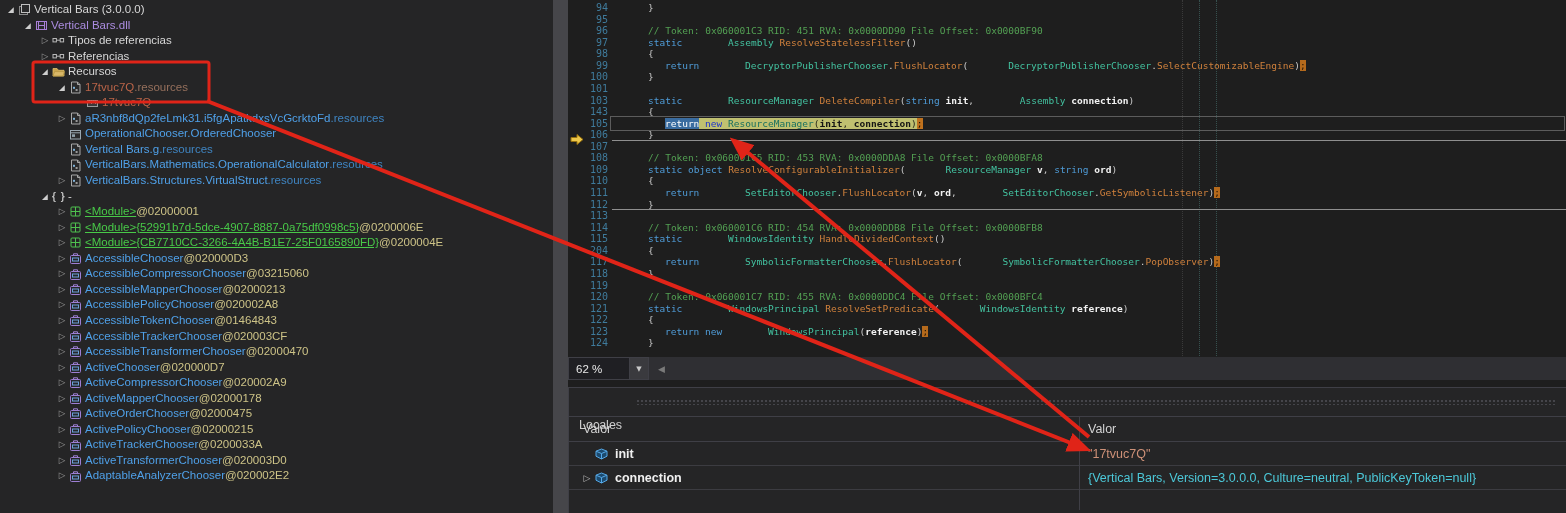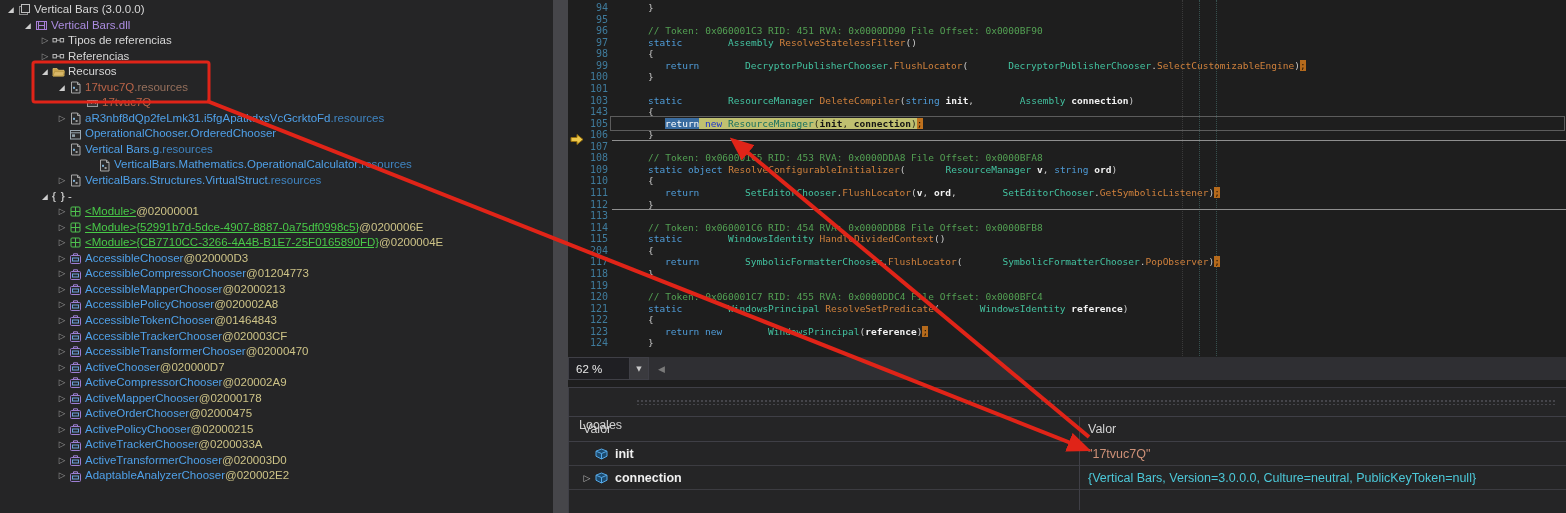--- a/index.html
+++ b/index.html
@@ -188,21 +188,21 @@
           <svg width="13" height="13" viewBox="0 0 13 13">
             <path d="M2.5 1 h6 l2.5 2.5 V12 H2.5 Z" fill="#2a2a2b" stroke="#a8a8a8"></path>
             <path d="M8.5 1 V3.5 H11" stroke="#a8a8a8" fill="none"></path>
             <rect x="4" y="5.8" width="2" height="2" fill="#7fb2d8"></rect>
             <rect x="6.6" y="8" width="2" height="2" fill="#9a9a9a"></rect>
           </svg>
         </span>
         <span class="s-blue">Vertical Bars.g</span>
         <span class="s-bluedim">.resources</span>
       </div>
-      <div class="trow" style="padding-left:84px">
+      <div class="trow" style="padding-left:55px">
         <span class="exp"></span>
         <span class="ticon">
           <svg width="13" height="13" viewBox="0 0 13 13">
             <path d="M2.5 1 h6 l2.5 2.5 V12 H2.5 Z" fill="#2a2a2b" stroke="#a8a8a8"></path>
             <path d="M8.5 1 V3.5 H11" stroke="#a8a8a8" fill="none"></path>
             <rect x="4" y="5.8" width="2" height="2" fill="#7fb2d8"></rect>
             <rect x="6.6" y="8" width="2" height="2" fill="#9a9a9a"></rect>
           </svg>
         </span>
         <span class="s-blue">VerticalBars.Mathematics.OperationalCalculator</span>
@@ -274,21 +274,21 @@
       <div class="trow" style="padding-left:55px">
         <span class="exp closed">▷</span>
         <span class="ticon">
           <svg width="13" height="13" viewBox="0 0 13 13">
             <rect x="1.5" y="3.5" width="10" height="8" rx="1" fill="#26262a" stroke="#9d7fd4"></rect>
             <path d="M4.5 3.5 V1.8 h4 V3.5" fill="none" stroke="#9d7fd4"></path>
             <rect x="3.5" y="6" width="6" height="3" fill="none" stroke="#6aa0d8"></rect>
           </svg>
         </span>
         <span class="s-blue">AccessibleCompressorChooser</span>
-        <span class="s-addr"> @01204773</span>
+        <span class="s-addr"> @03215060</span>
       </div>
       <div class="trow" style="padding-left:55px">
         <span class="exp closed">▷</span>
         <span class="ticon">
           <svg width="13" height="13" viewBox="0 0 13 13">
             <rect x="1.5" y="3.5" width="10" height="8" rx="1" fill="#26262a" stroke="#9d7fd4"></rect>
             <path d="M4.5 3.5 V1.8 h4 V3.5" fill="none" stroke="#9d7fd4"></path>
             <rect x="3.5" y="6" width="6" height="3" fill="none" stroke="#6aa0d8"></rect>
           </svg>
         </span>

